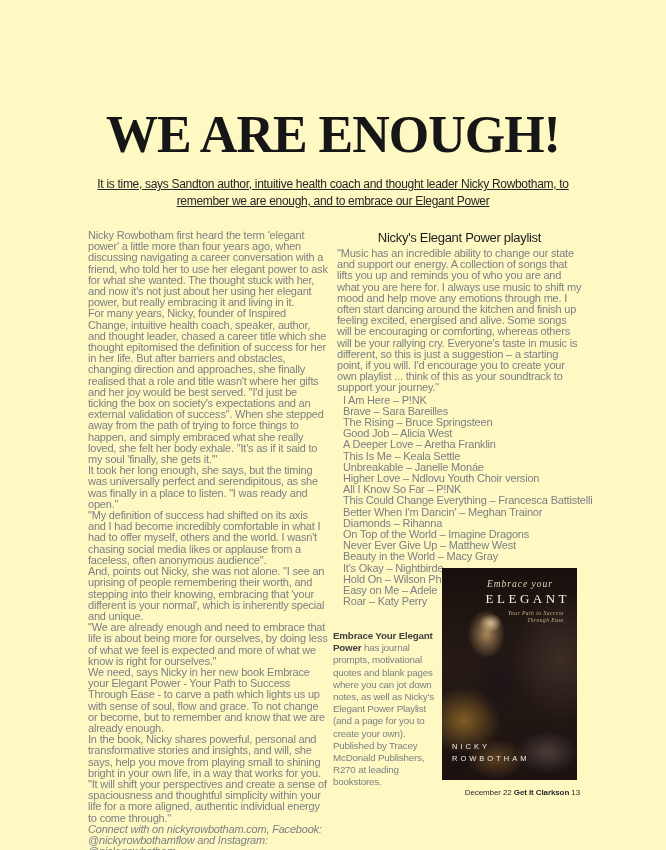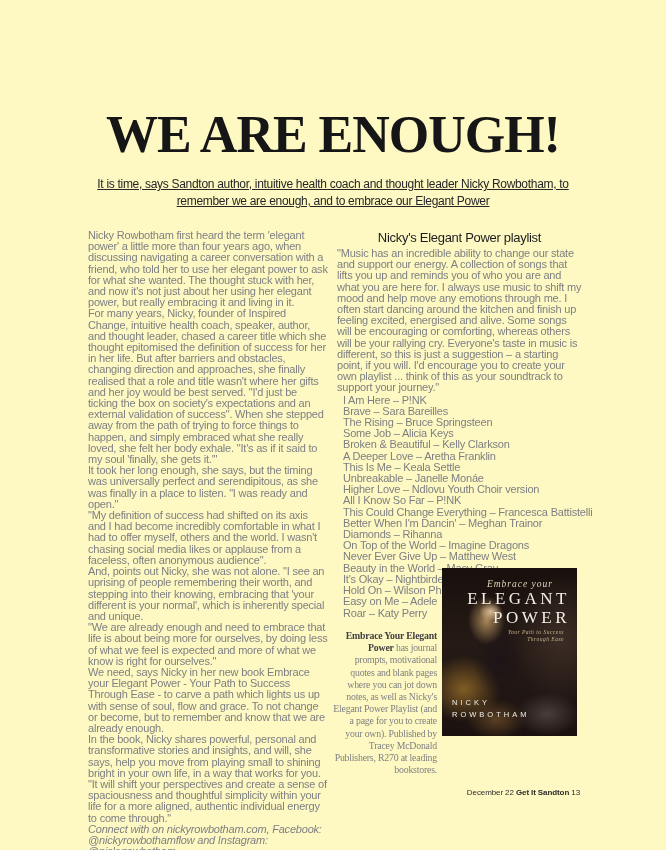--- a/index.html
+++ b/index.html
@@ -23,41 +23,41 @@
   .connect{font-style:italic;margin-top:0;}
   .col-right{position:absolute;top:230px;left:337px;width:245px;}
   .playlist-heading{
     margin:0 0 3px 0;font-size:13px;font-weight:400;letter-spacing:-0.3px;
     color:#1d1d1f;
     text-align:center;
   }
   .playlist-intro{margin:0 0 1px 0;}
   .song{white-space:nowrap;padding-left:6px;}
   .promo{
-    position:absolute;top:630px;left:333px;width:104px;text-align:right;
-    font-size:9.8px;line-height:12.2px;letter-spacing:-0.2px;color:#7d7f82;font-family:Liberation Serif, serif;
+    position:absolute;top:630px;left:333px;width:104px;
+    font-size:9.8px;line-height:12.2px;letter-spacing:-0.2px;color:#7d7f82;
   }
   .promo-lead{font-weight:bold;color:#414042;}
   .cover{
-    position:absolute;left:442px;top:568px;width:135px;height:168px;
+    position:absolute;left:442px;top:568px;width:135px;height:212px;
     background:
       radial-gradient(ellipse 16px 13px at 36% 26%, rgba(223,192,154,.95), rgba(223,192,154,0) 70%),
       radial-gradient(ellipse 26px 34px at 33% 31%, rgba(186,148,97,.9), rgba(186,148,97,0) 72%),
       radial-gradient(ellipse 34px 52px at 42% 54%, rgba(28,20,24,.95), rgba(28,20,24,0) 75%),
       radial-gradient(ellipse 52px 46px at 16% 72%, rgba(145,105,40,.85), rgba(145,105,40,0) 72%),
       radial-gradient(ellipse 42px 28px at 40% 90%, rgba(118,83,42,.7), rgba(118,83,42,0) 72%),
       radial-gradient(ellipse 44px 30px at 78% 87%, rgba(110,96,92,.55), rgba(110,96,92,0) 72%),
       radial-gradient(ellipse 62px 85px at 88% 42%, rgba(66,50,42,.8), rgba(66,50,42,0) 78%),
       linear-gradient(180deg,#18100d 0%, #251a15 45%, #1b1210 100%);
   }
   .cover-title{position:absolute;top:11px;left:0;right:7px;text-align:right;
     font-family:"Liberation Serif",serif;color:#f4f1e9;}
   .cover-pre{font-style:italic;font-size:9.5px;letter-spacing:1px;color:#e3d6ba;
     margin-right:17px;}
-  .cover-t1,.cover-t2{font-size:17px;letter-spacing:3.5px;line-height:19px;}
+  .cover-t1,.cover-t2{font-size:13px;letter-spacing:3.5px;line-height:19px;}
   .cover-tagline{font-style:italic;font-size:5.5px;line-height:7px;
     letter-spacing:.5px;color:#cbb88c;margin-top:2px;margin-right:6px;}
   .cover-author{position:absolute;left:10px;bottom:15px;color:#f0ede8;
     font-size:7.5px;letter-spacing:3px;line-height:12px;}
   .footer{
     position:absolute;top:788px;right:86px;font-size:8px;color:#2b2b2b;
     letter-spacing:-0.1px;
   }
   .footer b{font-weight:bold;}
 </style>
@@ -84,22 +84,21 @@
     <p class="connect">Connect with on nickyrowbotham.com, Facebook: @nickyrowbothamflow and Instagram: @nickyrowbotham</p>
   </div>
 
   <div class="col-right">
     <h2 class="playlist-heading">Nicky's Elegant Power playlist</h2>
     <p class="playlist-intro body-text">"Music has an incredible ability to change our state and support our energy. A collection of songs that lifts you up and reminds you of who you are and what you are here for. I always use music to shift my mood and help move any emotions through me. I often start dancing around the kitchen and finish up feeling excited, energised and alive. Some songs will be encouraging or comforting, whereas others will be your rallying cry. Everyone's taste in music is different, so this is just a suggestion – a starting point, if you will. I'd encourage you to create your own playlist ... think of this as your soundtrack to support your journey."</p>
     <div class="body-text">
         <div class="song">I Am Here – P!NK</div>
         <div class="song">Brave – Sara Bareilles</div>
         <div class="song">The Rising – Bruce Springsteen</div>
-        <div class="song">Some Job – Alicia Keys</div>
-        <div class="song">Broken &amp; Beautiful – Kelly Clarkson</div>
+        <div class="song">Good Job – Alicia West</div>
         <div class="song">A Deeper Love – Aretha Franklin</div>
         <div class="song">This Is Me – Keala Settle</div>
         <div class="song">Unbreakable – Janelle Monáe</div>
         <div class="song">Higher Love – Ndlovu Youth Choir version</div>
         <div class="song">All I Know So Far – P!NK</div>
         <div class="song">This Could Change Everything – Francesca Battistelli</div>
         <div class="song">Better When I'm Dancin' – Meghan Trainor</div>
         <div class="song">Diamonds – Rihanna</div>
         <div class="song">On Top of the World – Imagine Dragons</div>
         <div class="song">Never Ever Give Up – Matthew West</div>
@@ -112,29 +111,28 @@
   </div>
 
   <div class="promo">
     <span class="promo-lead">Embrace Your Elegant Power</span><span> has journal prompts, motivational quotes and blank pages where you can jot down notes, as well as Nicky's Elegant Power Playlist (and a page for you to create your own). Published by Tracey McDonald Publishers, R270 at leading bookstores.</span>
   </div>
 
   <div class="cover">
     <div class="cover-title">
       <div class="cover-pre">Embrace your</div>
       <div class="cover-t1">ELEGANT</div>
-      <div class="cover-t2">POWER</div>
       <div class="cover-tagline">
         <div>Your Path to Success</div>
         <div>Through Ease</div>
       </div>
     </div>
     <div class="cover-author">
       <div>NICKY</div>
       <div>ROWBOTHAM</div>
     </div>
   </div>
 
   <div class="footer">
-    <span>December 22 </span><b>Get It Sandton</b><span> 13</span>
+    <span>December 22 </span><b>Get It Clarkson</b><span> 13</span>
   </div>
 
 </div>
 
 </body></html>

